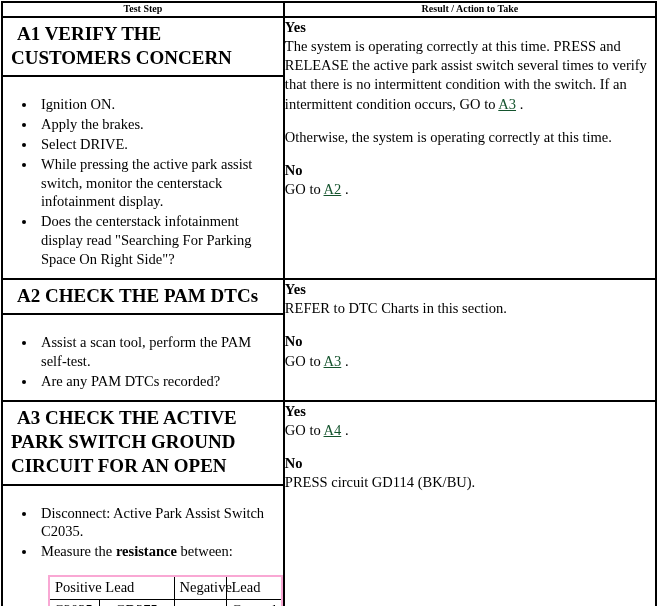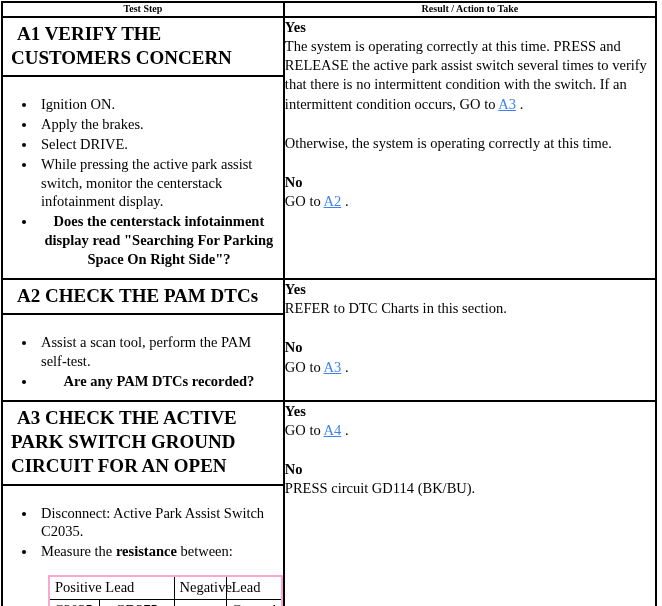--- a/index.html
+++ b/index.html
@@ -61,36 +61,36 @@
   ul.steps {
     margin: 2px 0 0 0;
     padding: 0 0 0 30px;
     list-style: disc;
   }
   ul.steps li {
     margin: 0 0 1px 0;
     padding: 0 0 0 4px;
     line-height: 1.30;
   }
-  ul.steps li.q { font-weight: bold; text-align: center; }
+  ul.steps li.q { font-weight: normal; }
   ul.steps li b { font-weight: bold; }
 
   
   .result-cell {
     padding: 7px 8px 8px 6px;
     line-height: 1.33;
   }
   .result-cell .lbl { font-weight: bold; }
   .result-cell p {
     margin: 0 0 0 0;
   }
-  .result-cell p.gap { margin-top: 20px; }
+  .result-cell p.gap { margin-top: 14px; }
 
   a.xref {
-    color: #3b82f6;
+    color: #14532d;
     text-decoration: underline;
   }
 
   
   .lead-wrap {
     margin: 14px 0 0 41px;
   }
   table.lead {
     border-collapse: collapse;
     border: 2px solid #f9a8d4;

